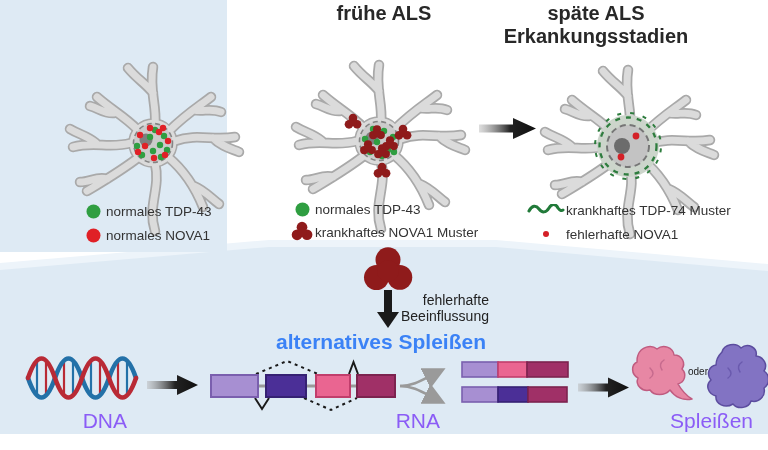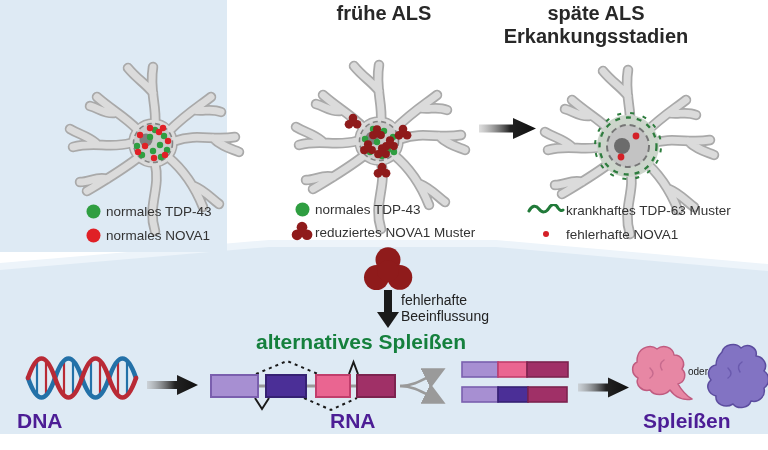--- a/index.html
+++ b/index.html
@@ -12,25 +12,25 @@
   .bg.band{background:#deeaf4;
     clip-path:polygon(0px 270px,269px 247px,496px 247px,768px 271px,768px 434px,0px 434px);}
   .art{position:absolute;left:0;top:0;}
   .title{position:absolute;width:240px;text-align:center;font-size:20px;font-weight:700;
          color:#282828;line-height:23px;}
   .title span{display:block;}
   .legend-row{position:absolute;display:flex;align-items:center;height:18px;}
   .sw{width:26px;display:flex;justify-content:center;align-items:center;}
   .sw svg{display:block;}
   .lbl{font-size:13.5px;color:#333;white-space:nowrap;}
-  .heading{position:absolute;left:256px;top:330px;width:250px;text-align:left;
-           font-size:21px;font-weight:700;color:#15803d;}
+  .heading{position:absolute;left:256px;top:330px;width:250px;text-align:center;
+           font-size:21px;font-weight:700;color:#3b82f6;}
   .caption{position:absolute;left:401px;top:292px;font-size:14px;line-height:16px;color:#222;}
-  .caption span{display:block;}
-  .biglabel{position:absolute;width:110px;text-align:left;font-size:21px;font-weight:700;color:#4c1d95;}
+  .caption span{display:block;text-align:right;}
+  .biglabel{position:absolute;width:110px;text-align:right;font-size:21px;font-weight:400;color:#8b5cf6;}
   .biglabel.dna{left:17px;top:409px;}
   .biglabel.rna{left:330px;top:409px;}
   .biglabel.prot{left:643px;top:409px;}
   .oder{position:absolute;left:678px;top:366px;width:40px;font-size:10px;color:#222;text-align:center;}
 </style>
 </head>
 <body>
 
 <div class="stage">
 
@@ -225,30 +225,30 @@
         </svg>
     </span>
     <span class="lbl">normales TDP-43</span>
   </div>
   <div class="legend-row" style="left:289px;top:223px;">
     <span class="sw">
       <svg width="24" height="22" viewBox="-12 -11 24 22">
           <use href="#blobG" transform="scale(1.05)"></use>
         </svg>
     </span>
-    <span class="lbl">reduziertes NOVA1 Muster</span>
+    <span class="lbl">krankhaftes NOVA1 Muster</span>
   </div>
 
   <div class="legend-row" style="left:526px;top:201px;">
     <span class="sw" style="width:40px;">
       <svg width="38" height="12">
         <path d="M2,7 c3,-6 7,-6 10,-2 c3,4 7,4 10,-1 c3,-5 7,-4 9,0 c2,3 4,3 5,2" fill="none" stroke="#217a39" stroke-width="3" stroke-linecap="round"></path>
       </svg>
     </span>
-    <span class="lbl">krankhaftes TDP-63 Muster</span>
+    <span class="lbl">krankhaftes TDP-74 Muster</span>
   </div>
   <div class="legend-row" style="left:526px;top:225px;">
     <span class="sw" style="width:40px;">
       <svg width="8" height="8">
           <circle cx="4" cy="4" r="3" fill="#d42027"></circle>
         </svg>
     </span>
     <span class="lbl">fehlerhafte NOVA1</span>
   </div>
 

